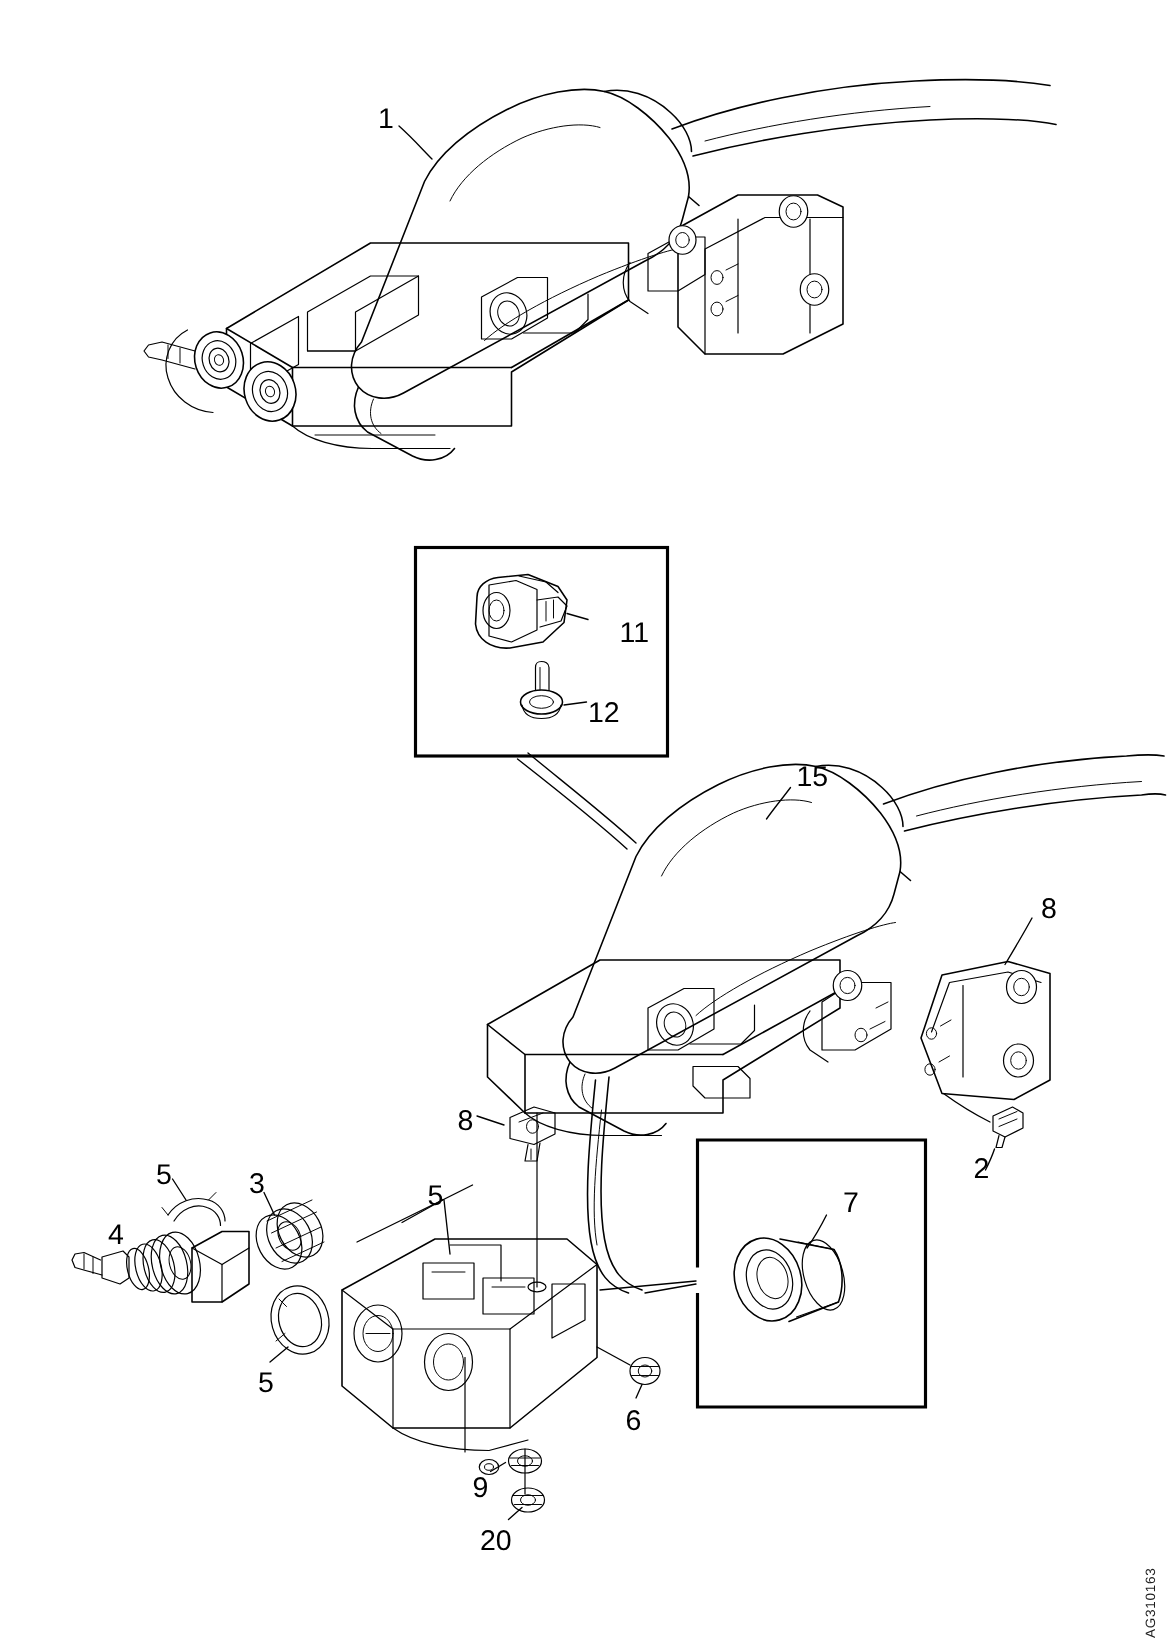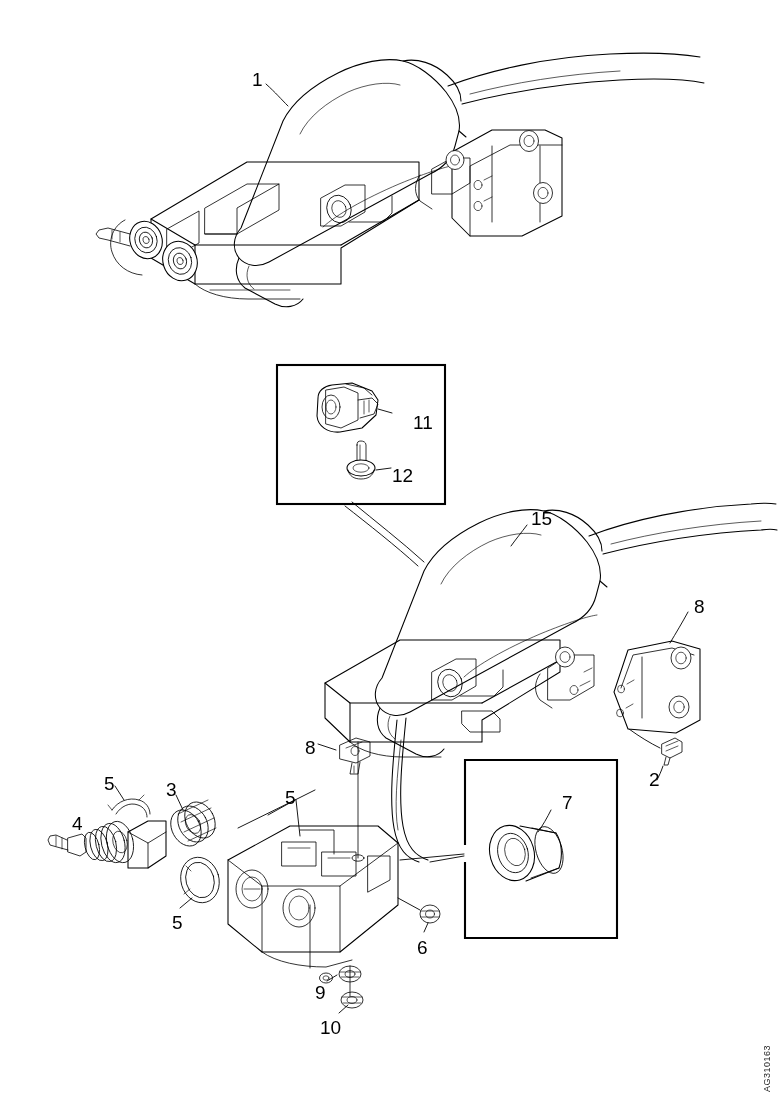--- a/index.html
+++ b/index.html
@@ -391,17 +391,17 @@
   <div class="callout" style="left:649px;top:770px;">2</div>
   <div class="callout" style="left:305px;top:738px;">8</div>
   <div class="callout" style="left:104px;top:774px;">5</div>
   <div class="callout" style="left:166px;top:780px;">3</div>
   <div class="callout" style="left:285px;top:788px;">5</div>
   <div class="callout" style="left:72px;top:814px;">4</div>
   <div class="callout" style="left:172px;top:913px;">5</div>
   <div class="callout" style="left:562px;top:793px;">7</div>
   <div class="callout" style="left:417px;top:938px;">6</div>
   <div class="callout" style="left:315px;top:983px;">9</div>
-  <div class="callout" style="left:320px;top:1018px;">10</div>
+  <div class="callout" style="left:320px;top:1018px;">20</div>
 
   <div class="watermark">AG310163</div>
 
 </div>
 
 </body></html>

